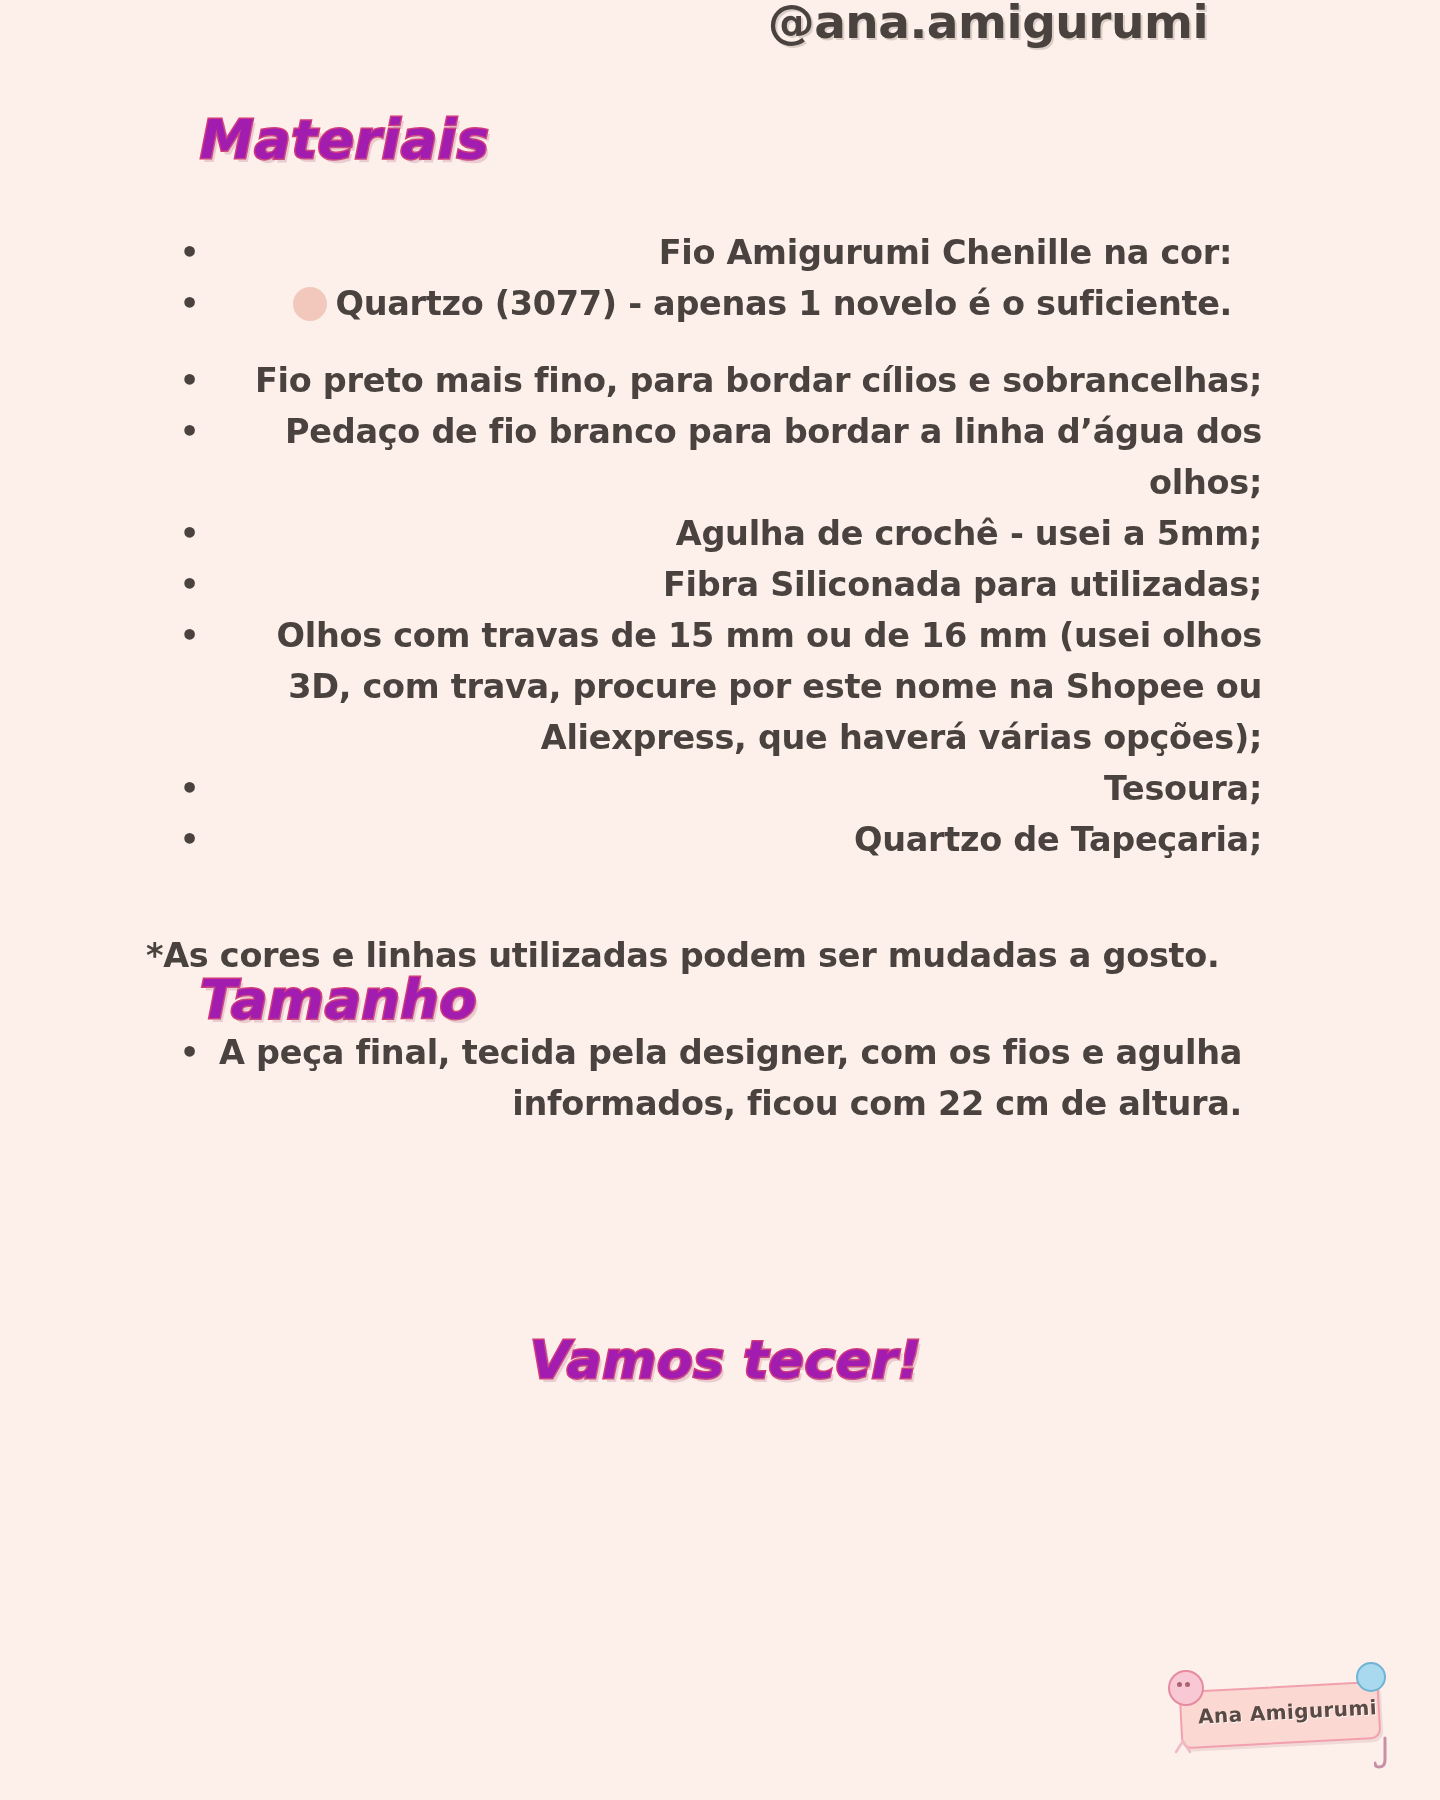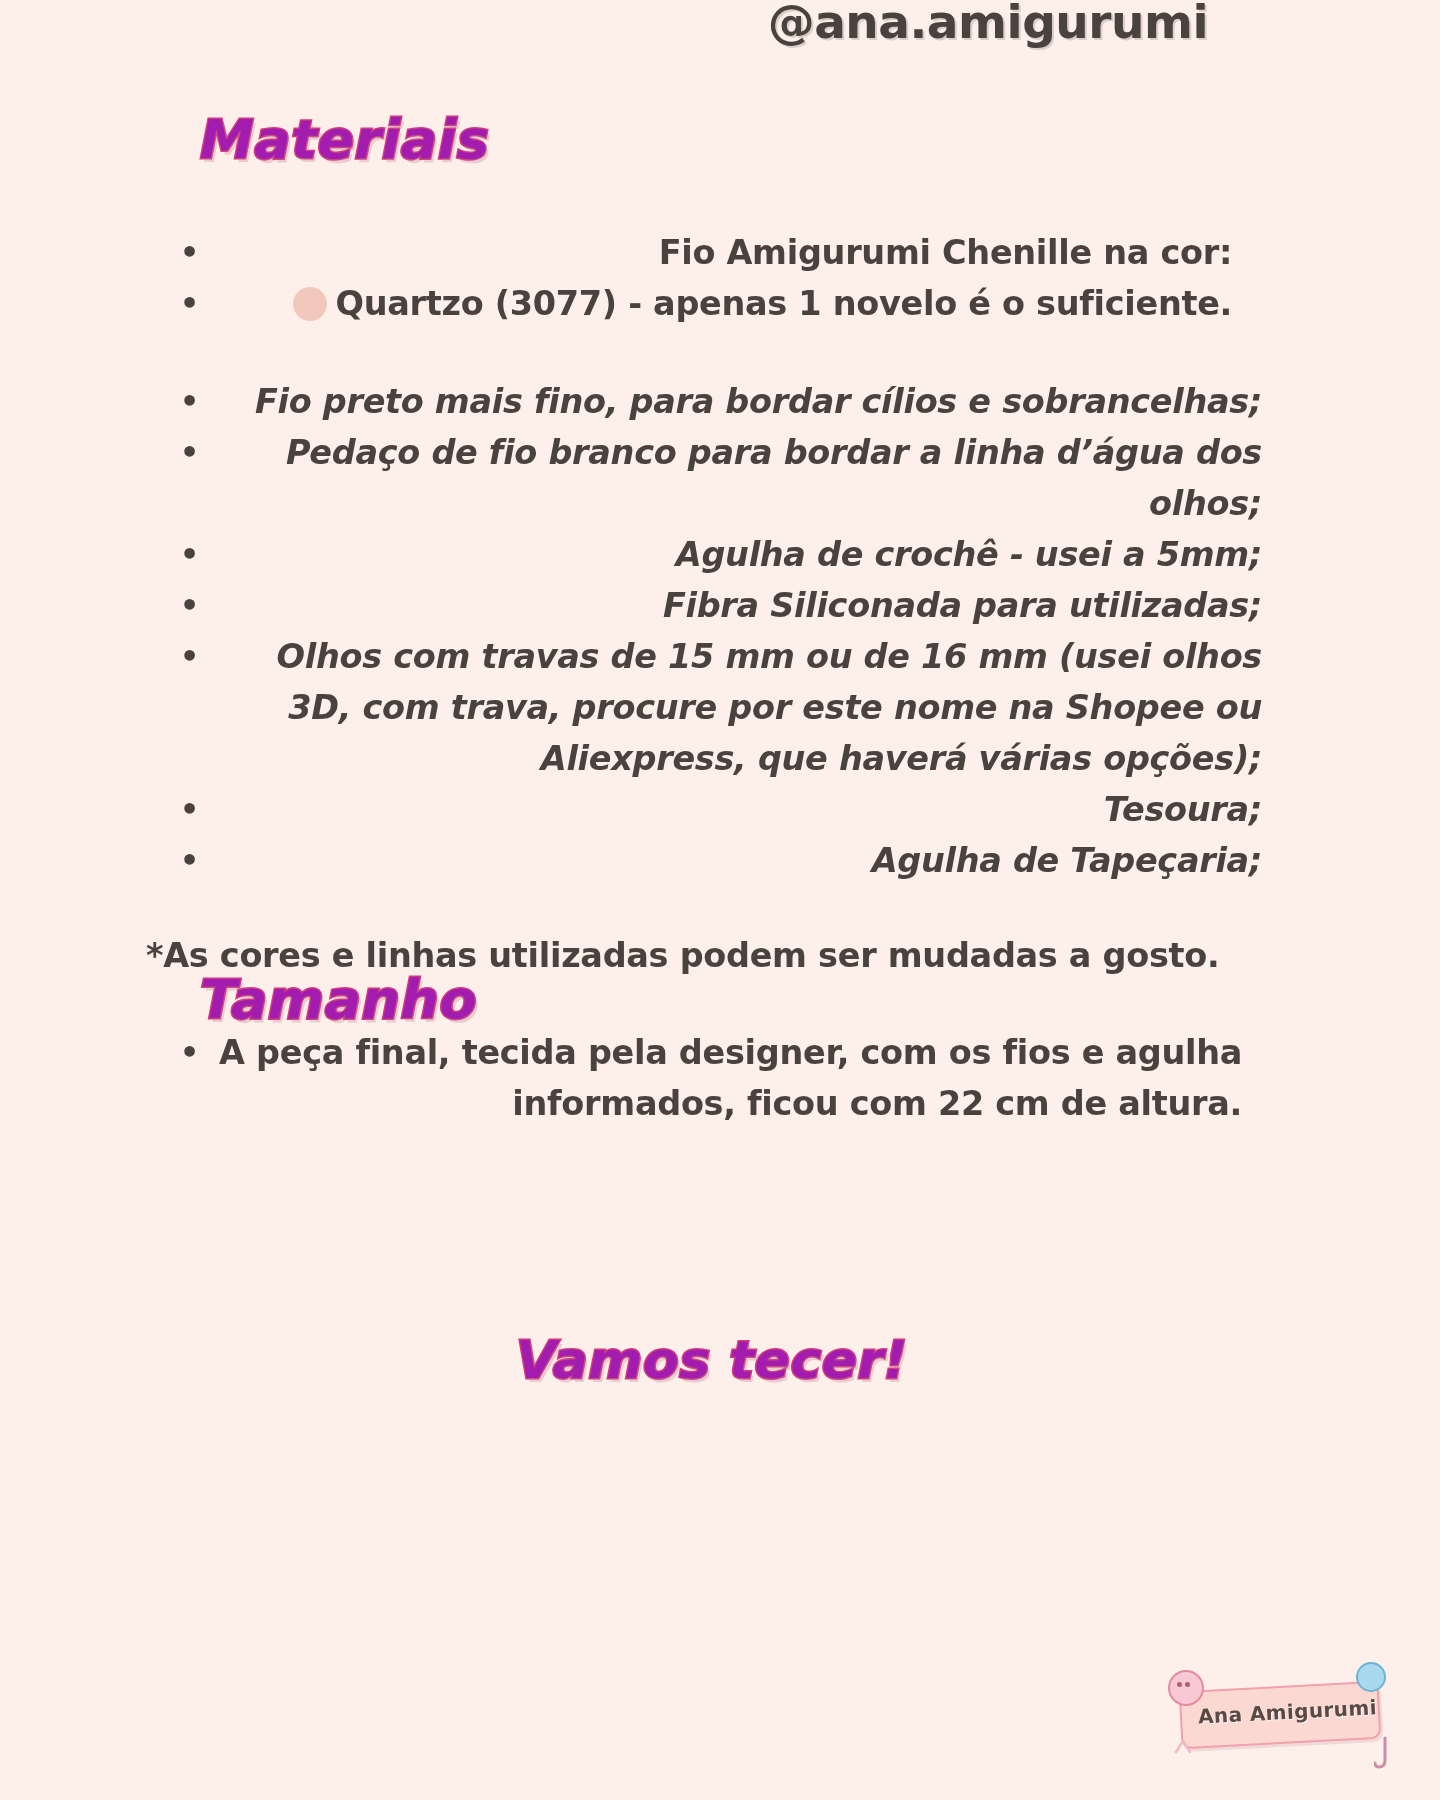--- a/index.html
+++ b/index.html
@@ -60,21 +60,21 @@
     top: 108px;
   }
   #heading-tamanho {
     position: absolute;
     left: 200px;
     top: 968px;
     text-align: right;
   }
   #heading-vamos {
     position: absolute;
-    left: 516px;
+    left: 530px;
     top: 1330px;
     font-size: 52px;
   }
 
   
   .bodytext {
     font-family: "DejaVu Sans", sans-serif;
     font-weight: 700;
     font-size: 33.5px;
     line-height: 51px;
@@ -105,23 +105,22 @@
 
   #list-yarn {
     position: absolute;
     left: 172px;
     top: 227px;
     width: 1060px;
   }
   #list-materials {
     position: absolute;
     left: 172px;
-    top: 376px;
+    top: 355px;
     width: 1090px;
-    font-style: italic;
   }
   #note-colors {
     position: absolute;
     left: 146px;
     top: 930px;
     width: 1180px;
   }
   #list-size {
     position: absolute;
     left: 172px;
@@ -253,21 +252,21 @@
     <li>
       <span>Fibra Siliconada para utilizadas;</span>
     </li>
     <li>
       <span>Olhos com travas de 15 mm ou de 16 mm (usei olhos 3D, com trava, procure por este nome na Shopee ou Aliexpress, que haverá várias opções);</span>
     </li>
     <li>
       <span>Tesoura;</span>
     </li>
     <li>
-      <span>Agulha de Tapeçaria;</span>
+      <span>Quartzo de Tapeçaria;</span>
     </li>
   </ul>
 
   <div class="bodytext" id="note-colors">*As cores e linhas utilizadas podem ser mudadas a gosto.</div>
 
   <div class="heading" id="heading-tamanho">Tamanho</div>
 
   <ul class="list bodytext" id="list-size">
     <li>
       <span>A peça final, tecida pela designer, com os fios e agulha informados, ficou com 22 cm de altura.</span>

